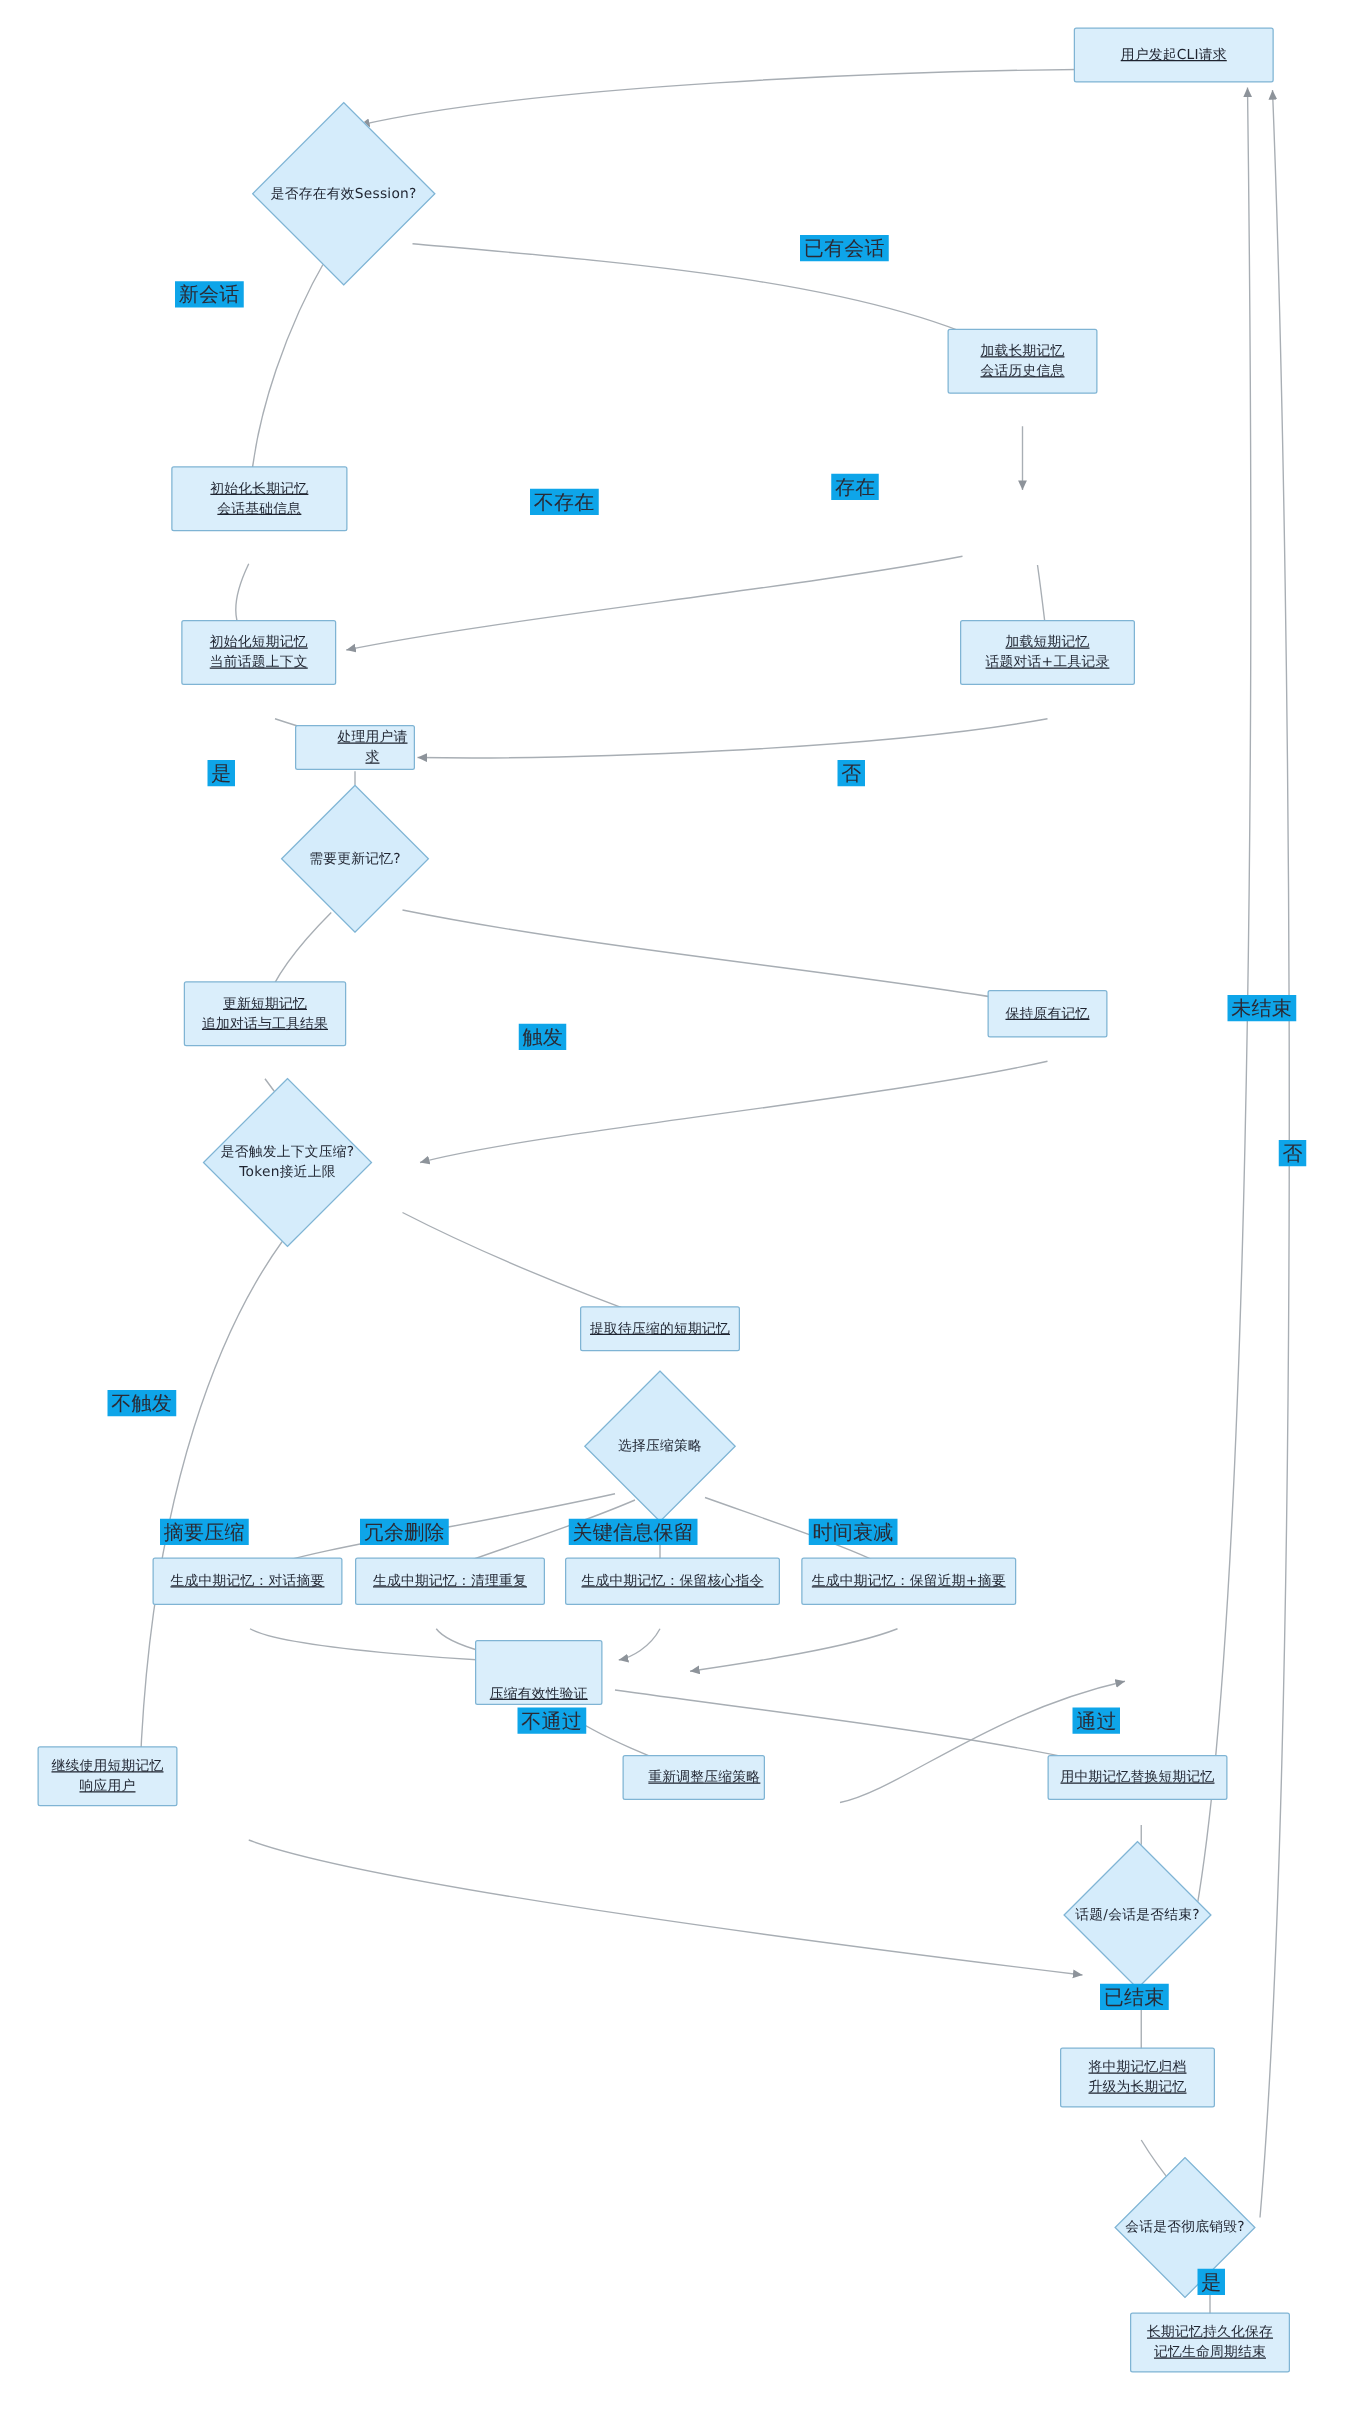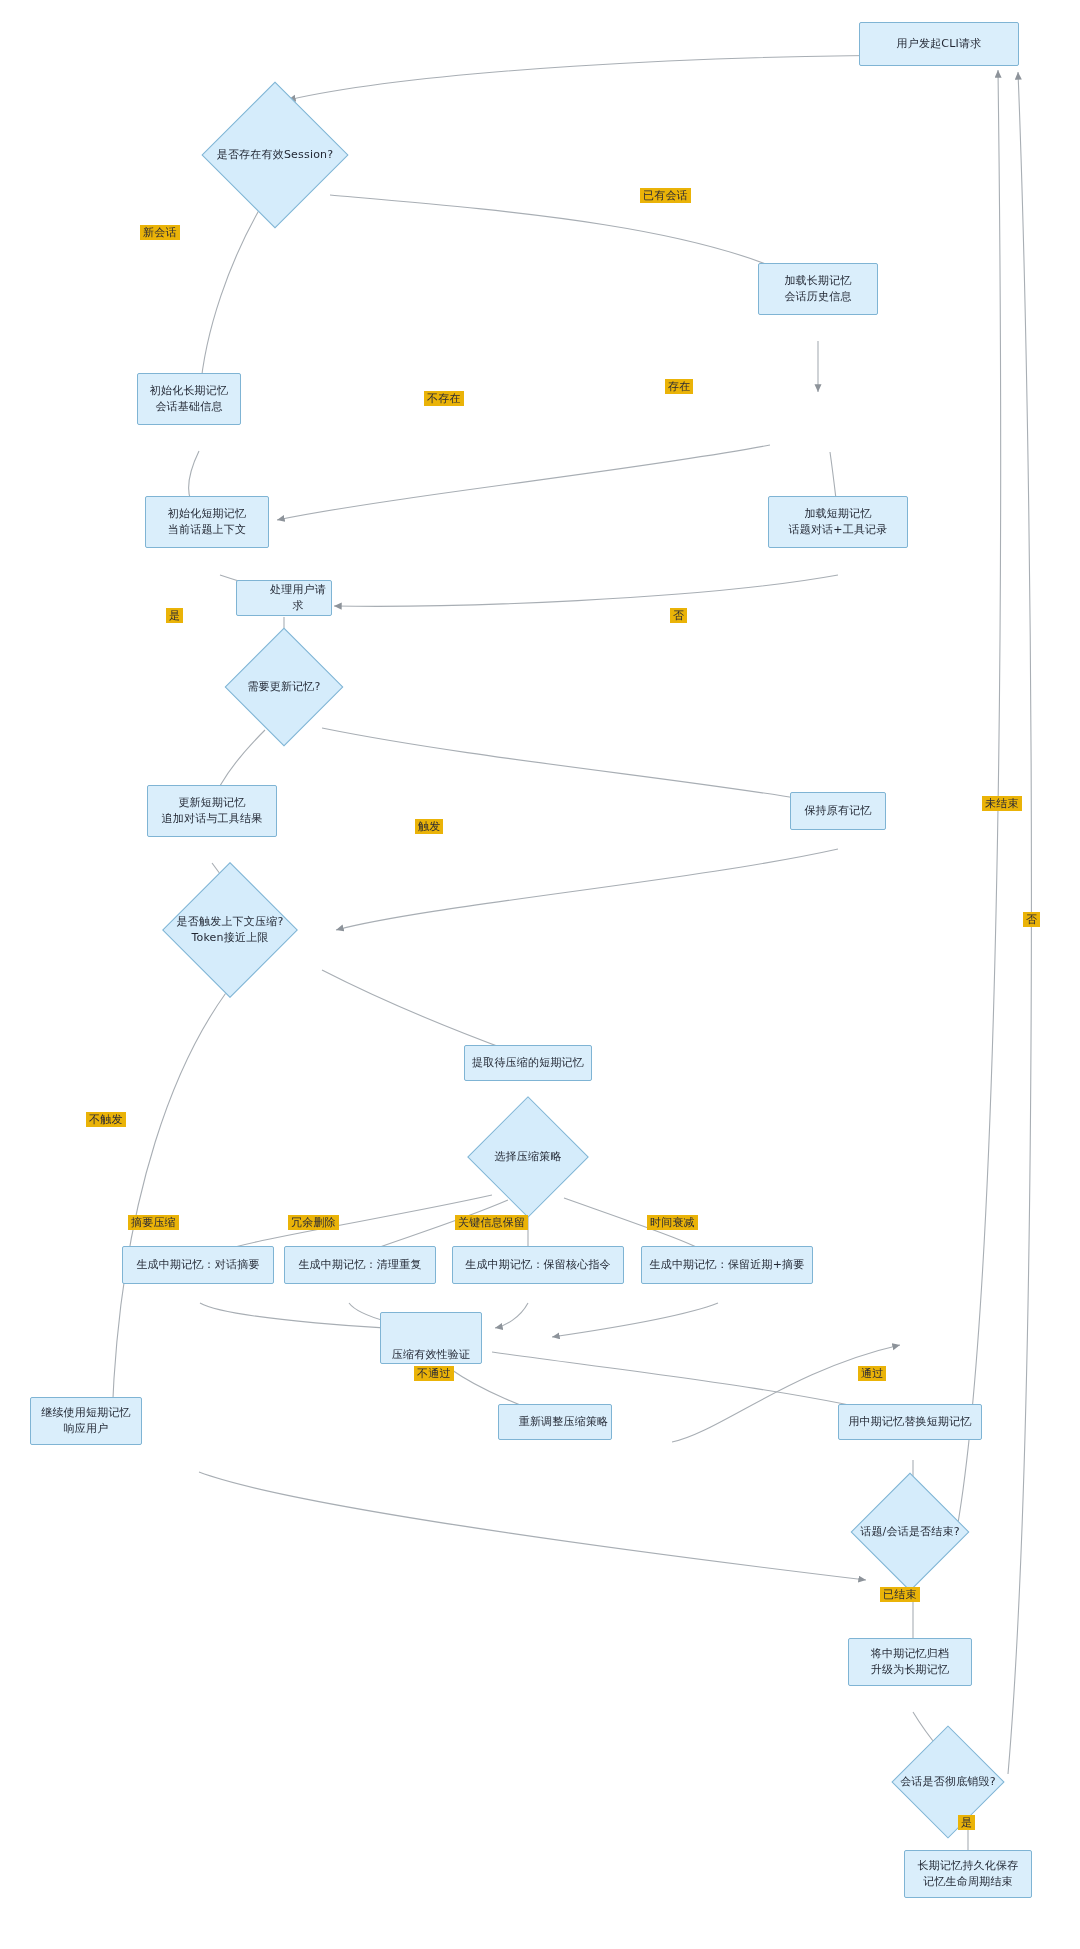--- a/index.html
+++ b/index.html
@@ -1,28 +1,28 @@
 <!DOCTYPE html>
 <html><head>
 <meta charset="utf-8">
 <style>
   html,body{margin:0;padding:0;background:#ffffff;}
   body{font-family:"DejaVu Sans","Liberation Sans",sans-serif;}
   #canvas{position:relative;width:1080px;height:1949px;background:#ffffff;overflow:hidden;}
   svg#edges{position:absolute;left:0;top:0;width:1080px;height:1949px;}
   .node{position:absolute;box-sizing:border-box;display:flex;align-items:center;justify-content:center;
         background:#daeefb;border:1px solid #7fb4d4;color:#1f2430;text-align:center;}
-  .node .lines{line-height:1.45;font-size:11px;white-space:pre-line;letter-spacing:.2px;}
+  .node .lines{line-height:1.45;font-size:11px;white-space:pre-line;letter-spacing:.2px;text-decoration:underline;}
   .rect{border-radius:2px;}
   .diamond-wrap{position:absolute;}
   .diamond-wrap .dshape{position:absolute;left:0;top:0;width:100%;height:100%;
         background:#d5ecfb;border:1px solid #7fb4d4;transform:rotate(45deg);box-sizing:border-box;}
   .diamond-wrap .dtext{position:absolute;left:-40px;right:-40px;top:50%;transform:translateY(-50%);
         text-align:center;font-size:11px;line-height:1.45;white-space:pre-line;color:#1f2430;letter-spacing:.2px;}
-  .elabel{position:absolute;font-size:11px;color:#2a2a35;background:#eab308;
+  .elabel{position:absolute;font-size:16px;color:#2a2a35;background:#0ea5e9;
           padding:1px 3px;white-space:nowrap;letter-spacing:.2px;line-height:1.2;}
 </style>
 </head>
 <body>
 
 <div id="canvas">
 
   <svg id="edges" viewBox="0 0 1080 1949">
     <defs>
       <marker id="arr" markerWidth="9" markerHeight="9" refX="7" refY="3.2" orient="auto" markerUnits="strokeWidth">
@@ -75,21 +75,21 @@
   <div class="diamond-wrap" style="left:223px;top:103px;width:104px;height:104px;">
     <div class="dshape"></div>
     <div class="dtext">是否存在有效Session?</div>
   </div>
 
   <div class="node rect" style="left:758px;top:263px;width:120px;height:52px;">
     <span class="lines">加载长期记忆
 会话历史信息</span>
   </div>
 
-  <div class="node rect" style="left:137px;top:373px;width:104px;height:52px;">
+  <div class="node rect" style="left:137px;top:373px;width:141px;height:52px;">
     <span class="lines">初始化长期记忆
 会话基础信息</span>
   </div>
 
 
   <div class="node rect" style="left:145px;top:496px;width:124px;height:52px;">
     <span class="lines">初始化短期记忆
 当前话题上下文</span>
   </div>
 

